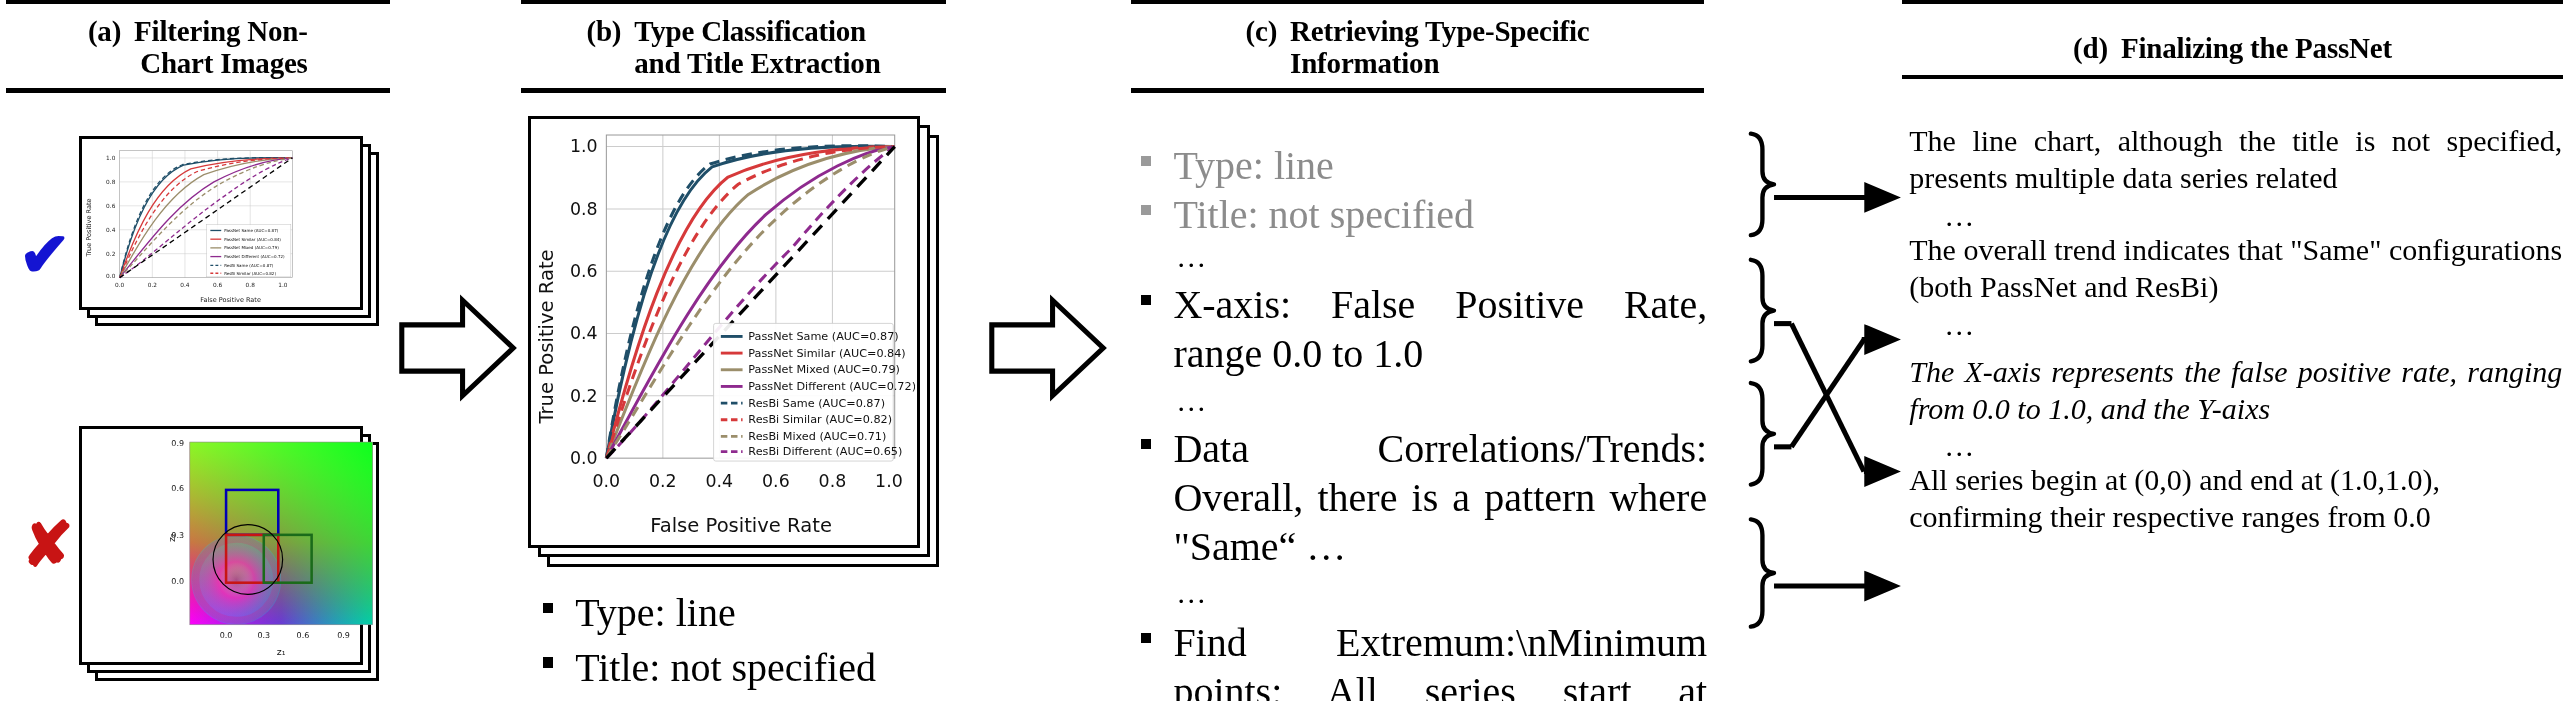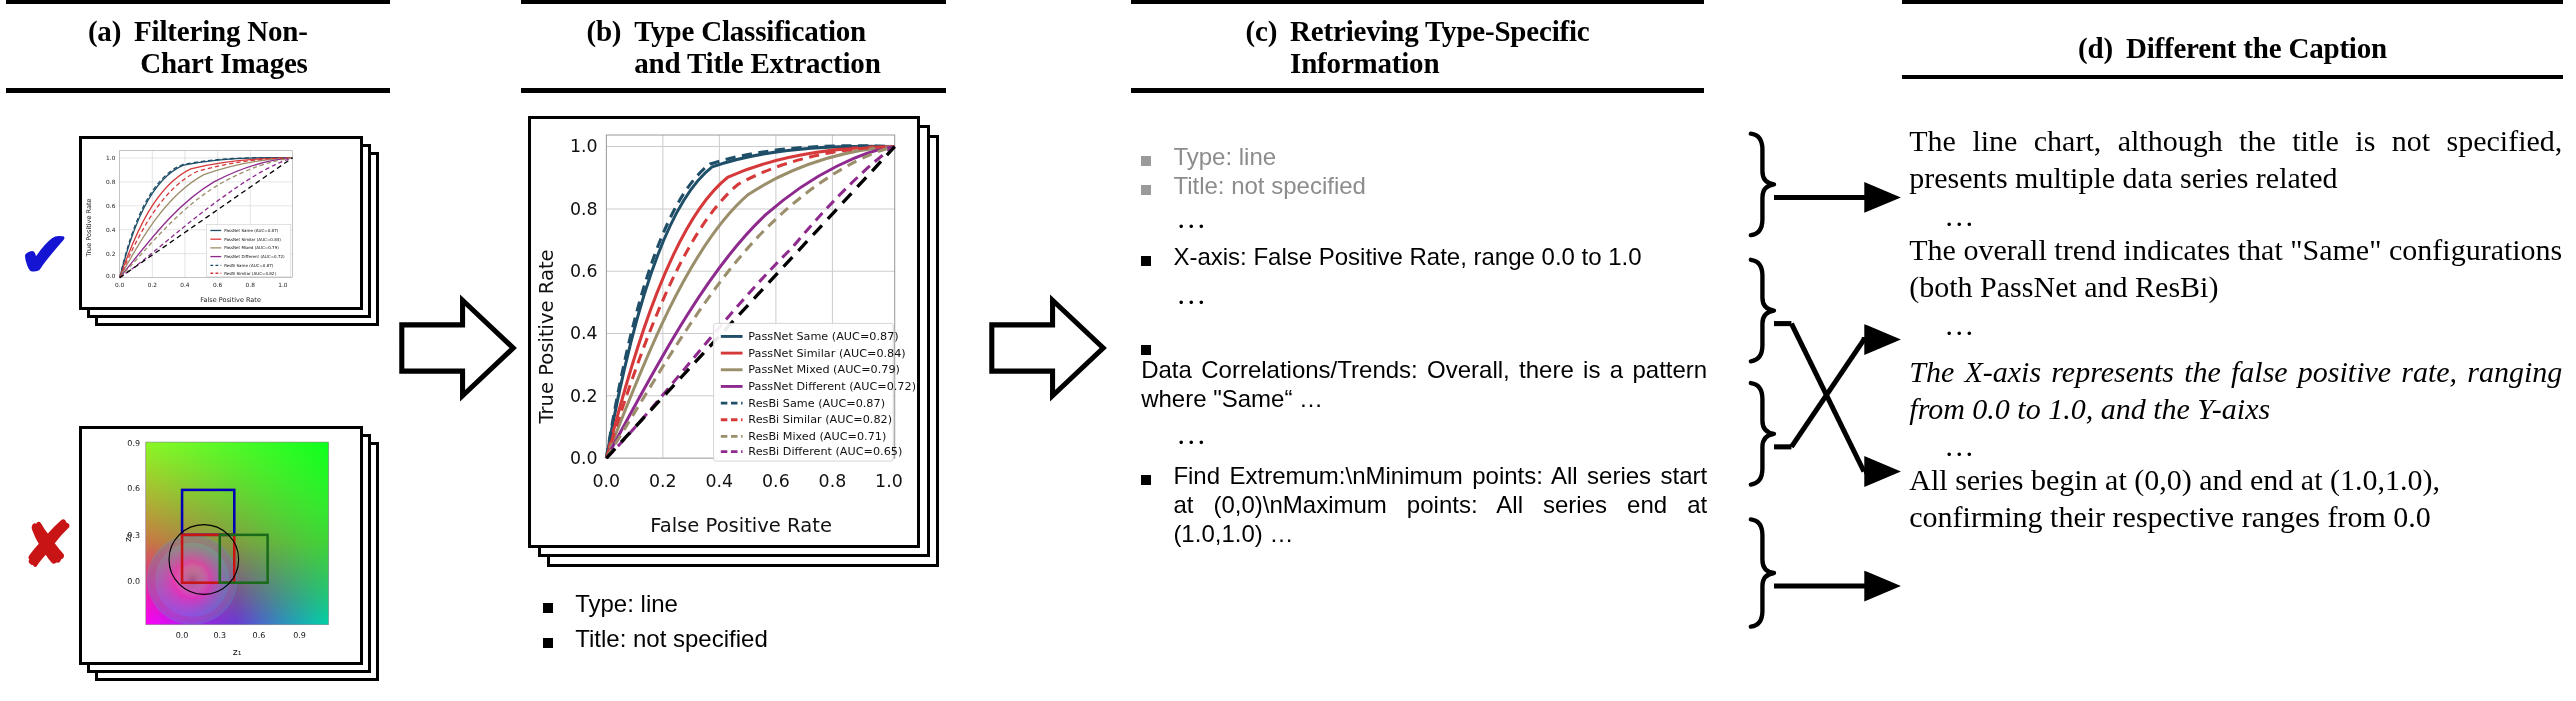--- a/index.html
+++ b/index.html
@@ -48,23 +48,23 @@
 
   
   #panel-b { left: 521px; width: 425px; }
 
   
   #panel-c { left: 1131px; width: 580px; }
   .bullet-list { position: absolute; }
   .bullet-row {
     display: flex;
     align-items: flex-start;
-    font-size: 24px;
+    font-size: 40px;
     line-height: 1.22;
-    font-family: Liberation Sans, sans-serif;
+    font-family: Liberation Serif, serif;
     color: #000;
   }
   .bullet-row .bullet {
     flex: 0 0 auto;
     width: 10.2px; height: 10.2px;
     background: #000;
     margin-right: 22px;
     margin-top: 13.8px;
   }
   .bullet-row.grey { color: #8c8c8c; }
@@ -174,21 +174,21 @@
           </g>
         </svg>
       </div>
     </div>
 
     <div class="mark check-mark" style="left:13px; top:218px; font-size:62px;">✔</div>
 
     <div class="stack" style="left:73px; top:426px; width:312px; height:261px;">
       <div class="sheet" style="left:16px; top:16px; width:284px; height:239px;"></div>
       <div class="sheet" style="left:8px; top:8px; width:284px; height:239px;"></div>
-      <div class="sheet" style="left:0px; top:0px; width:284px; height:239px;">
+      <div class="sheet" style="left:0px; top:0px; width:284px; height:239px;padding-left:44px;">
         <svg width="277" height="232" viewBox="0 0 382 320">
           <defs>
             <linearGradient id="gx" x1="0" y1="0" x2="1" y2="0">
               <stop offset="0%" stop-color="#ff00ff"></stop>
               <stop offset="50%" stop-color="#8800ff"></stop>
               <stop offset="100%" stop-color="#00aaff"></stop>
             </linearGradient>
             <linearGradient id="gy" x1="0" y1="1" x2="0" y2="0">
               <stop offset="0%" stop-color="rgba(255,0,0,0)"></stop>
               <stop offset="45%" stop-color="rgba(255,110,0,0.75)"></stop>
@@ -379,21 +379,21 @@
         <span class="btext" style="text-align:left;">Title: not specified</span>
       </div>
       <div class="ellipsis" style="margin-top:2.9px;">…</div>
 
       <div class="bullet-row" style="margin-top:9px;">
         <span class="bullet"></span>
         <span class="btext">X-axis: False Positive Rate, range 0.0 to 1.0</span>
       </div>
       <div class="ellipsis" style="margin-top:7.3px;">…</div>
 
-      <div class="bullet-row" style="margin-top:22px;flex-direction:column;">
+      <div class="bullet-row" style="margin-top:9px;">
         <span class="bullet"></span>
         <span class="btext">Data Correlations/Trends: Overall, there is a pattern where "Same“ …</span>
       </div>
       <div class="ellipsis" style="margin-top:5.8px;">…</div>
 
       <div class="bullet-row" style="margin-top:11.6px;">
         <span class="bullet"></span>
         <span class="btext">Find Extremum:\nMinimum points: All series start at (0,0)\nMaximum points: All series end at (1.0,1.0) …</span>
       </div>
     </div>
@@ -439,21 +439,21 @@
       <polygon points="212,642 250,658 212,674"></polygon>
     </g>
   </svg>
 
   <div class="panel" id="panel-d">
     <div class="panel-head" style="width:661px;">
       <div class="panel-rule"></div>
       <div class="panel-title-row" style="padding:27.6px 0 10.2px 0;">
         <div style="display:flex; justify-content:center; gap:13px;">
           <span>(d)</span>
-          <span>Different the Caption</span>
+          <span>Finalizing the PassNet</span>
         </div>
       </div>
       <div class="panel-rule"></div>
     </div>
 
     <div style="position:absolute; left:7.3px; top:122px; width:653px;">
       <div class="para">The line chart, although the title is not specified, presents multiple data series related</div>
       <div class="ellipsis" style="margin-top:4.4px;">…</div>
       <div class="para" style="">The overall trend indicates that "Same" configurations (both PassNet and ResBi)</div>
       <div class="ellipsis" style="margin-top:4.4px;">…</div>

